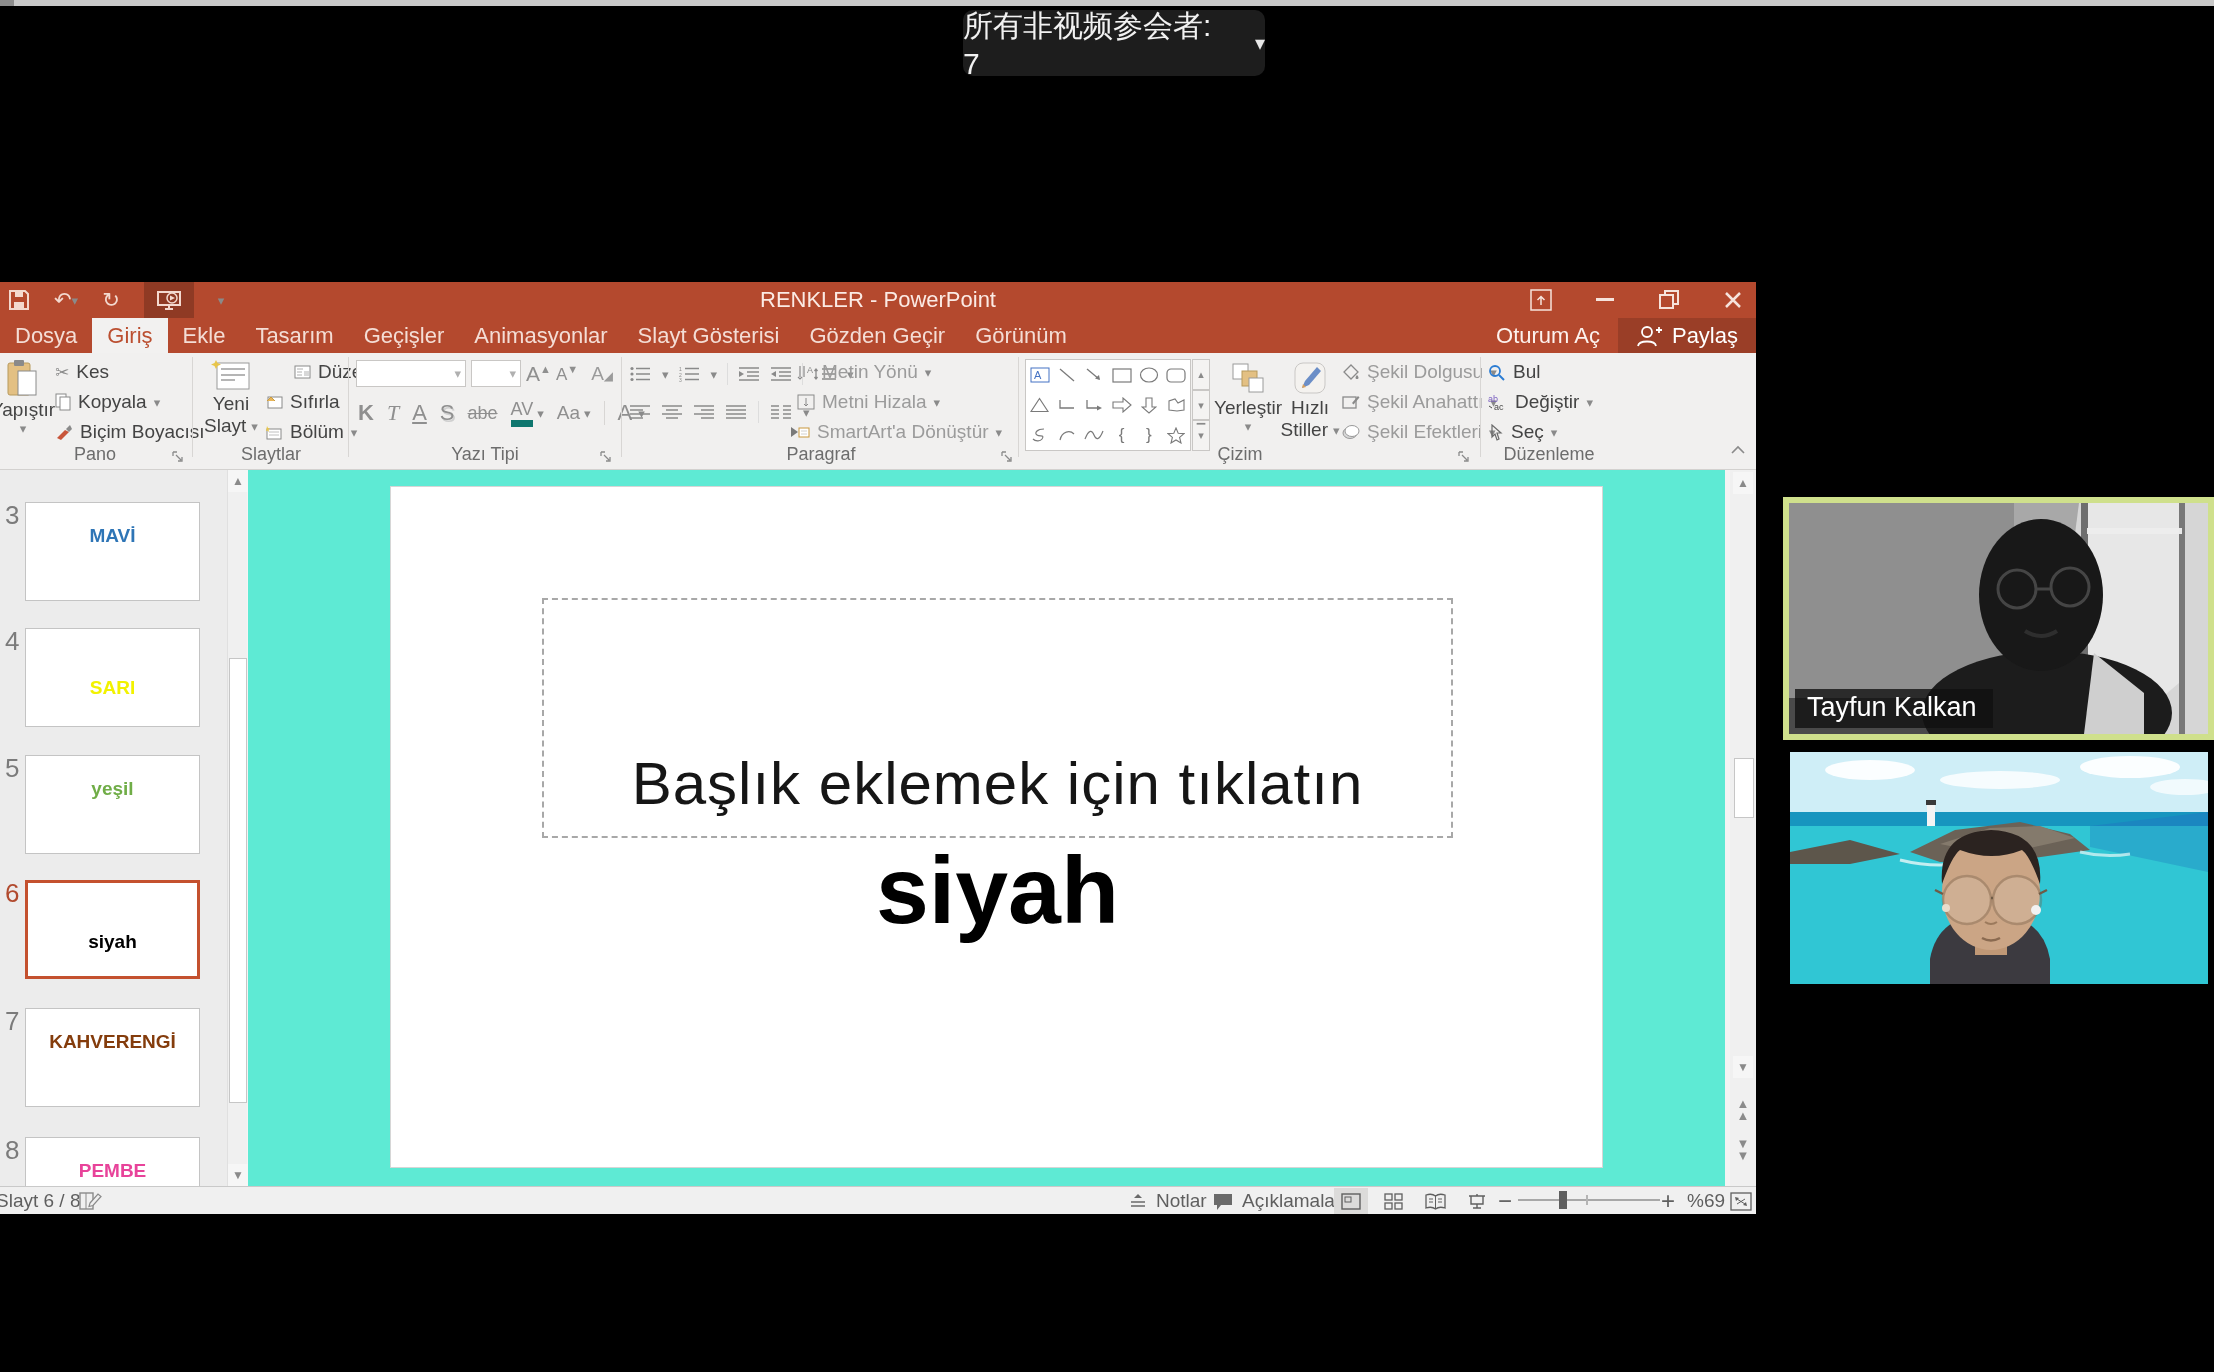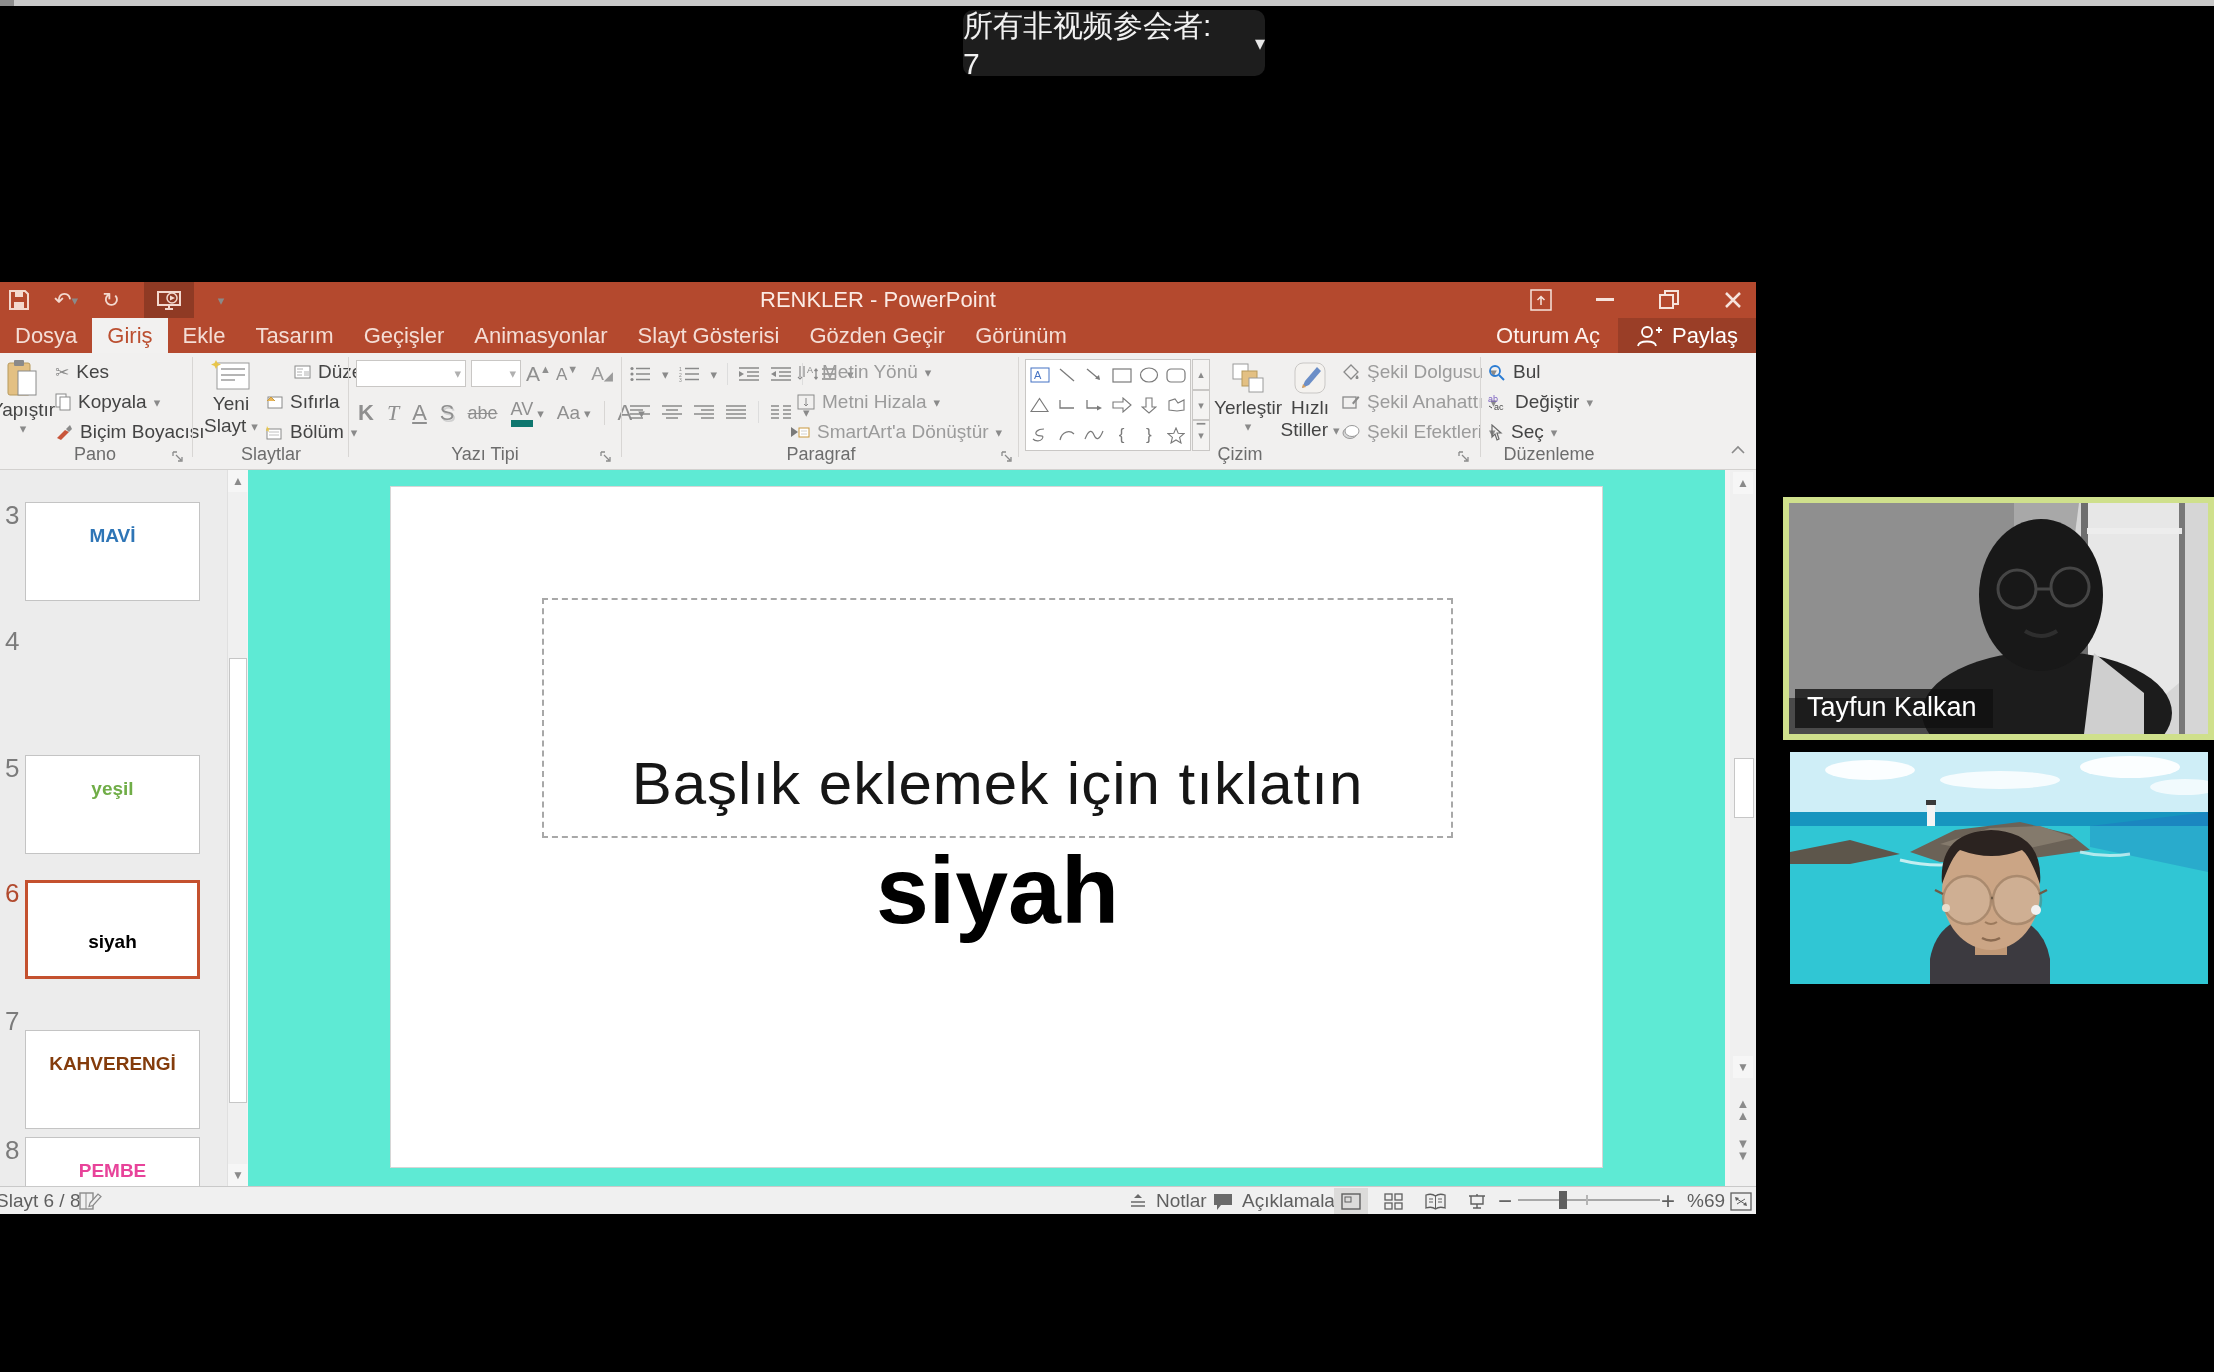--- a/index.html
+++ b/index.html
@@ -607,30 +607,33 @@
     </div>
 
     <div id="workarea" class="abs">
 
       <div id="panel" class="abs">
         <span class="thumbnum" style="top:30px;">3</span>
         <div class="thumb" style="top:32px;">
             <span class="thumbtxt tpos-a" style="color: rgb(46, 117, 182);">MAVİ</span>
           </div>
         <span class="thumbnum" style="top:156px;">4</span>
+        <div class="thumb" style="top:158px;">
+            <span class="thumbtxt tpos-b" style="color: rgb(242, 242, 0);">SARI</span>
+          </div>
         <span class="thumbnum" style="top:283px;">5</span>
         <div class="thumb" style="top:285px;">
             <span class="thumbtxt tpos-a" style="color: rgb(112, 173, 71);">yeşil</span>
           </div>
         <span class="thumbnum" style="top:408px;color:#b14a2e;">6</span>
         <div class="thumb sel" style="top:410px;">
             <span class="thumbtxt tpos-b" style="color: rgb(0, 0, 0);">siyah</span>
           </div>
         <span class="thumbnum" style="top:536px;">7</span>
-        <div class="thumb" style="top:538px;margin-top:22px;">
+        <div class="thumb" style="top:538px;">
             <span class="thumbtxt tpos-a" style="color: rgb(132, 60, 12);">KAHVERENGİ</span>
           </div>
         <span class="thumbnum" style="top:665px;">8</span>
         <div class="thumb" style="top:667px;height:99px;">
             <span class="thumbtxt tpos-a" style="color: rgb(232, 67, 154);">PEMBE</span>
           </div>
       </div>
       <div id="pscroll">
         <span class="sarr" style="top:0;">▲</span>
         <span class="sthumb" style="left:1px;top:188px;width:18px;height:445px;"></span>

